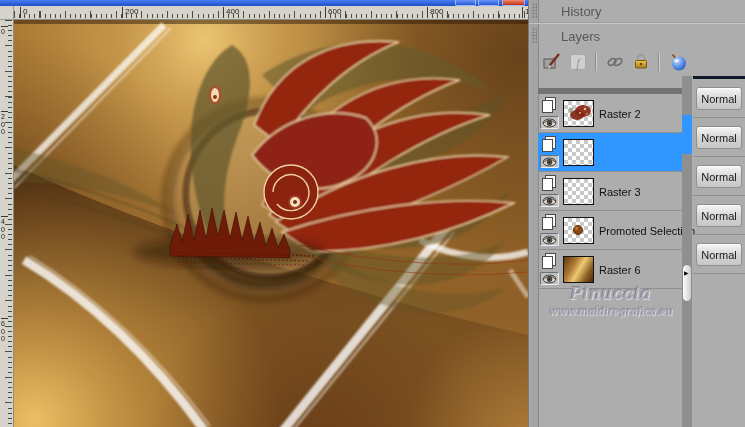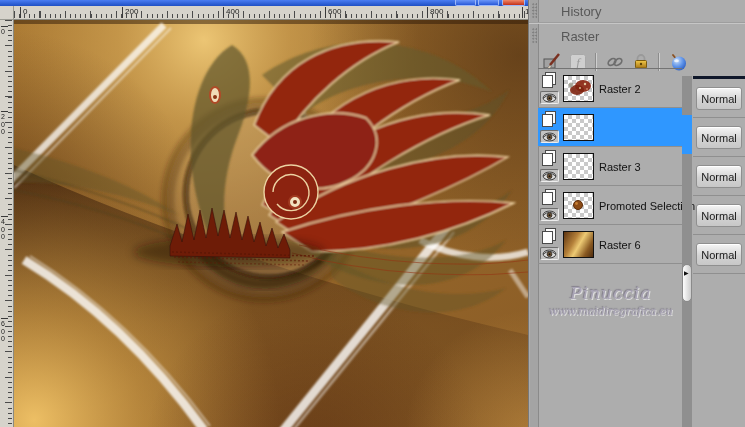--- a/index.html
+++ b/index.html
@@ -40,21 +40,21 @@
   .grip{position:absolute;left:3px;width:5px;background-image:radial-gradient(circle at 1.2px 1.2px,#7e7e7e 0.9px,transparent 1.1px);background-size:3.2px 3.2px;}
   .pane-title{position:absolute;left:17px;font-size:13px;color:#585858;margin-left:15px;}
   .pane-sep{position:absolute;left:0;top:22px;width:217px;height:2px;background:linear-gradient(#8a8a8a,#dadada);}
 
   
   .ltoolbar{position:absolute;left:12px;top:49px;height:26px;display:flex;align-items:center;gap:5px;}
   .tbtn{width:21px;height:21px;display:flex;align-items:center;justify-content:center;}
   .tsep{width:1px;height:18px;background:#8c8c8c;border-right:1px solid #cfcfcf;margin:0 2px;}
 
   
-  .rows{position:absolute;left:9px;top:68px;width:144px;height:195px;border-top:1px solid #737373;}
+  .rows{position:absolute;left:9px;top:88px;width:144px;height:195px;border-top:6px solid #737373;}
   .lrow{position:absolute;left:0;width:144px;height:39px;border-bottom:1px solid #8f8f8f;box-sizing:border-box;}
   .lrow.sel{background:#2f97ff;}
   .pgico{position:absolute;left:3px;top:3px;width:16px;height:16px;}
   .eyebtn{position:absolute;left:2px;top:22px;width:19px;height:13px;background:#c2c2c2;
     border:1px solid;border-color:#6e6e6e #ededed #ededed #6e6e6e;border-radius:2px;box-sizing:border-box;
     display:flex;align-items:center;justify-content:center;}
   .thumb{position:absolute;left:25px;top:6px;width:31px;height:27px;border:1px solid #111;box-sizing:border-box;overflow:hidden;}
   .checker{background-color:#fff;
     background-image:linear-gradient(45deg,#c9c9c9 25%,transparent 25%,transparent 75%,#c9c9c9 75%),
                      linear-gradient(45deg,#c9c9c9 25%,transparent 25%,transparent 75%,#c9c9c9 75%);
@@ -246,21 +246,21 @@
   </div>
 
   <div class="panel">
     <div class="panel-strip"></div>
 
     <div class="grip" style="top:3px;height:16px"></div>
     <div class="pane-title" style="top:4px">History</div>
     <div class="pane-sep"></div>
 
     <div class="grip" style="top:28px;height:16px"></div>
-    <div class="pane-title" style="top:29px">Raster</div>
+    <div class="pane-title" style="top:29px">Layers</div>
 
     <div class="ltoolbar">
       <div class="tbtn">
         <svg width="20" height="20" viewBox="0 0 20 20">
           <rect x="2" y="7" width="11" height="9" fill="#a2a2a2" stroke="#555"></rect>
           <line x1="17" y1="2" x2="8" y2="13" stroke="#7a3020" stroke-width="2.5"></line>
           <path d="M8,13 l-2.5,3 l1,1 l3,-2 z" fill="#e8d8c0" stroke="#555" stroke-width="0.5"></path>
         </svg>
       </div>
       <div class="tbtn">

